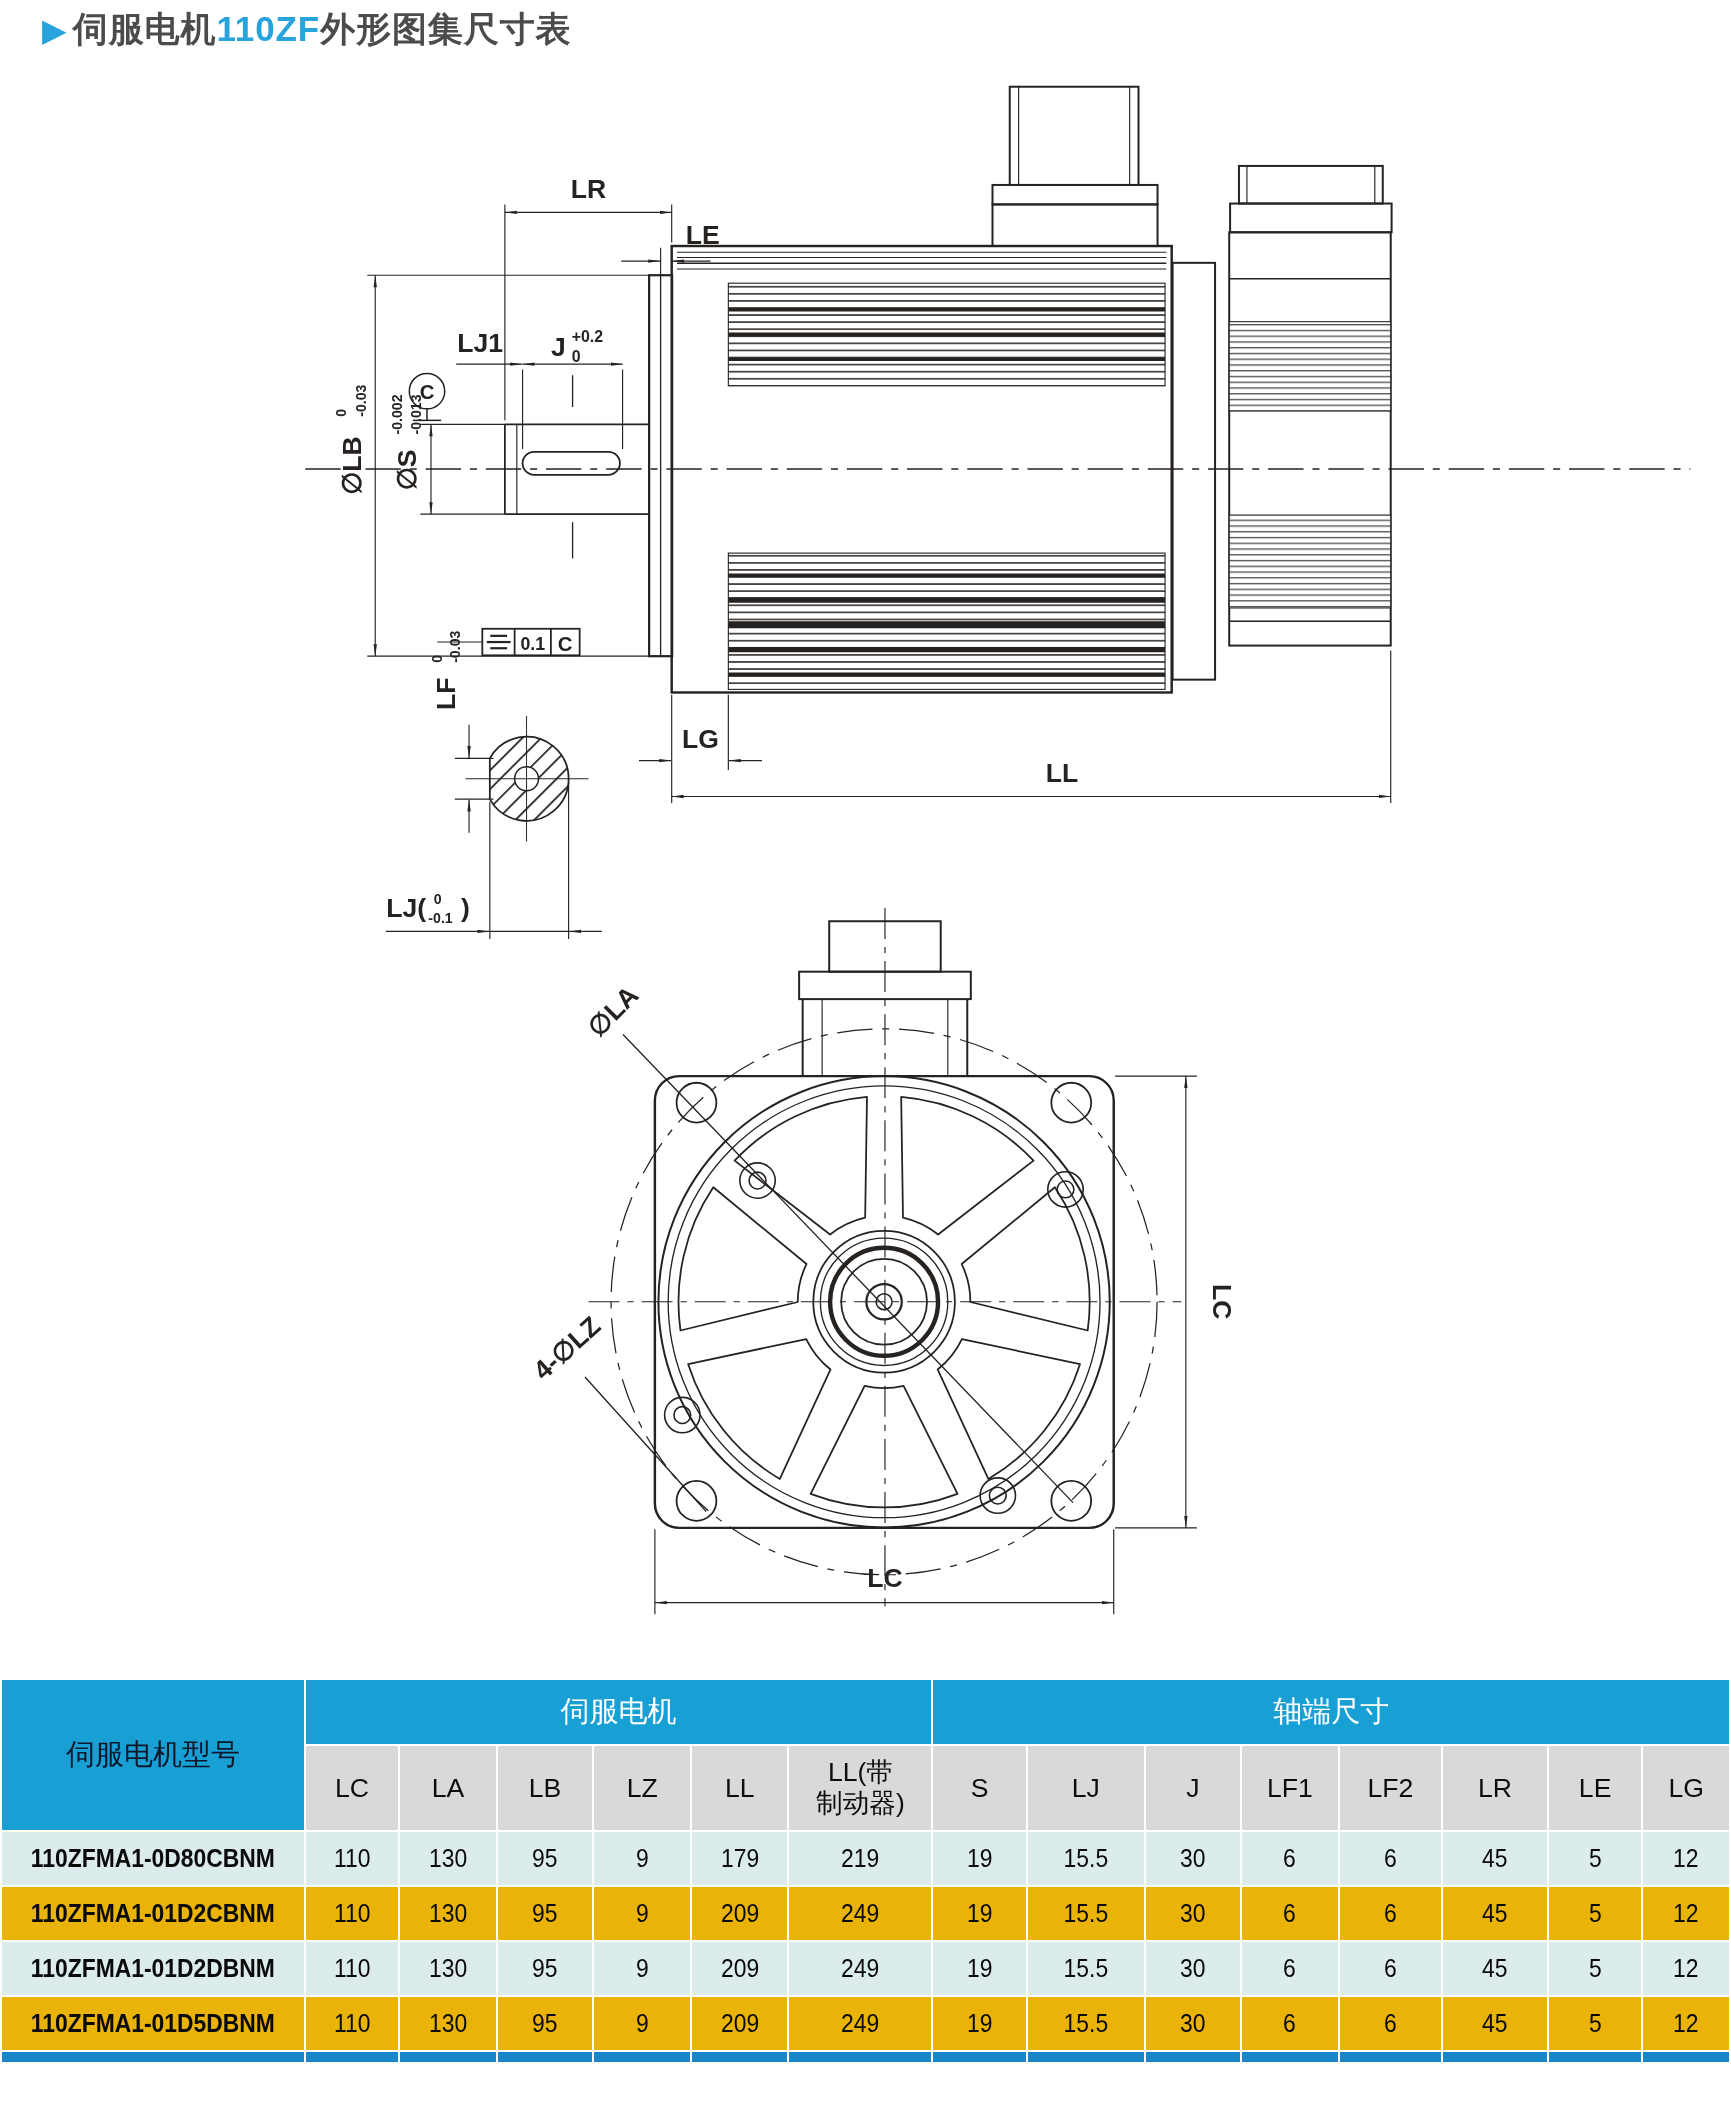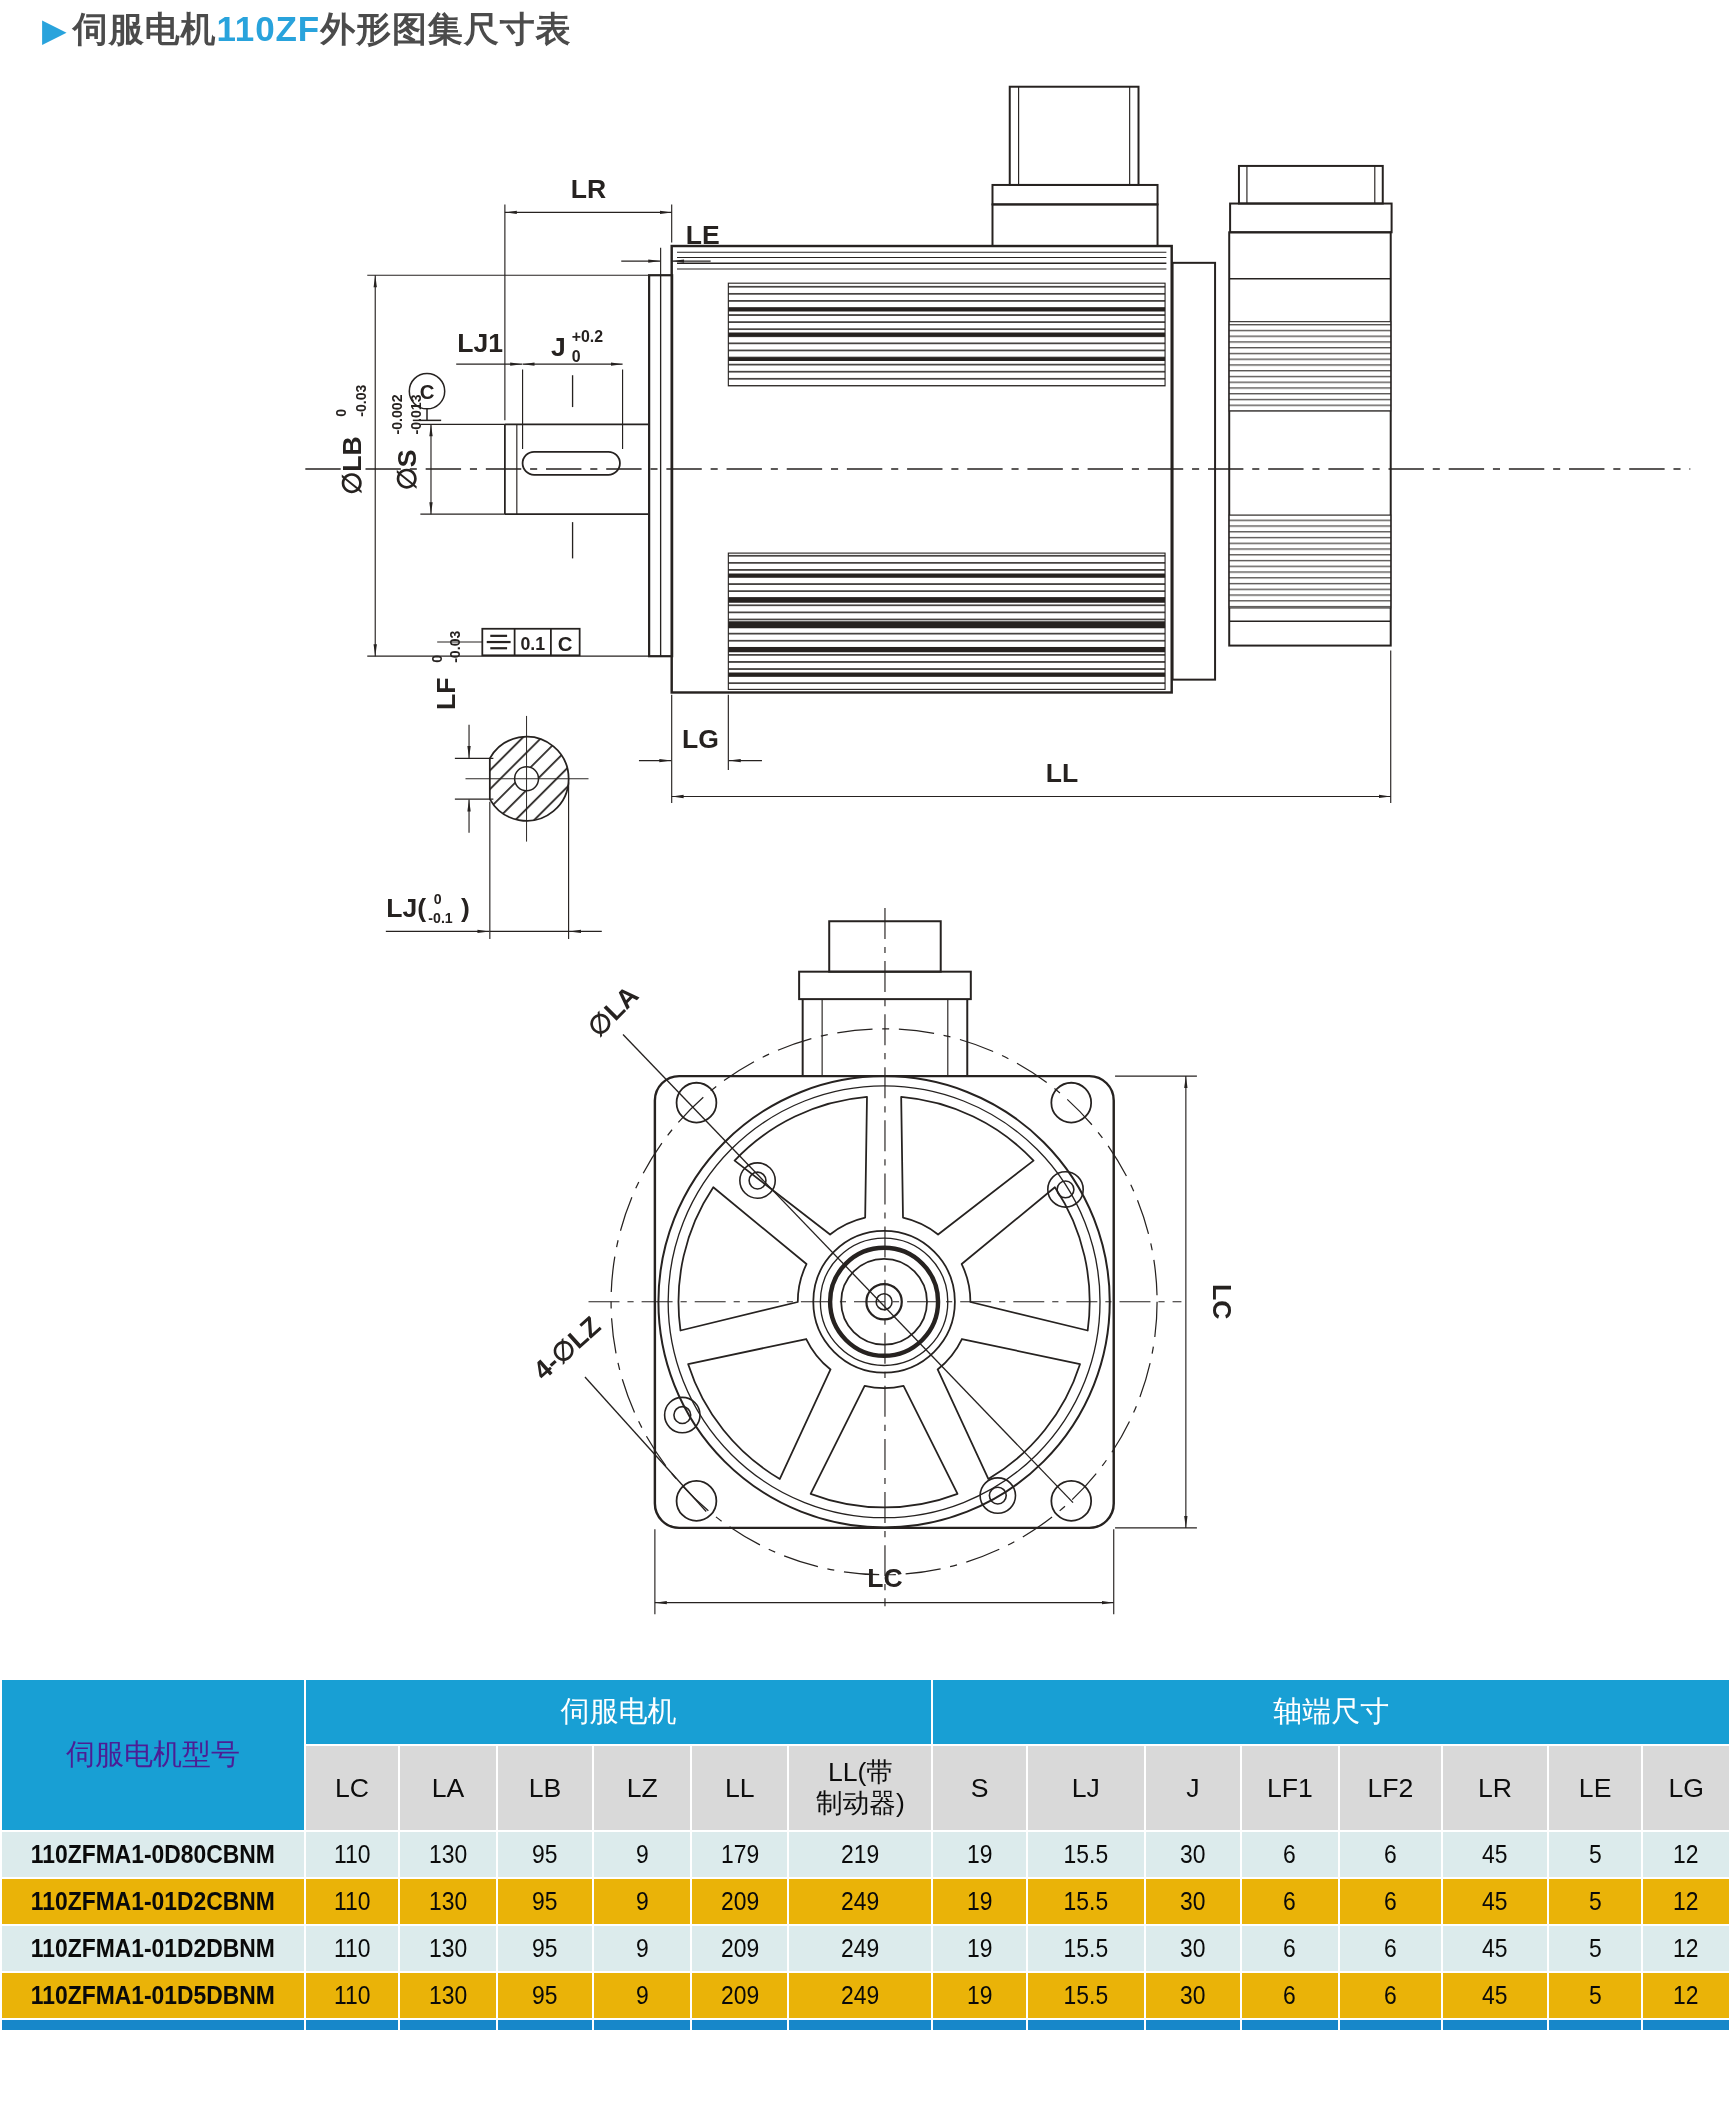--- a/index.html
+++ b/index.html
@@ -17,25 +17,25 @@
   svg text{fill:#262220;}
   .dim{font-size:60px;font-weight:bold;}
   .dimsm{font-size:36px;font-weight:bold;}
   .dimxs{font-size:32px;font-weight:bold;}
 
   
   .tblwrap{position:absolute;left:0;top:1678px;width:1731px;}
   table.spec{width:100%;border-collapse:separate;border-spacing:2.7px;table-layout:fixed;}
   table.spec td,table.spec th{text-align:center;vertical-align:middle;padding:0;font-weight:normal;}
   .h-blue{background:#189fd4;color:#ffffff;font-size:29px;font-weight:bold;height:64px;}
-  .h-model{background:#189fd4;color:#4c1d95;font-size:29px;font-weight:bold;}
+  .h-model{background:#189fd4;color:#0f172a;font-size:29px;font-weight:bold;}
   .h-gray{background:#d9d9d9;color:#0d0d0d;font-size:26.6px;font-weight:bold;height:84px;line-height:1.15;white-space:pre-line;}
   .r-a{background:#dcebec;}
   .r-b{background:#eab308;}
-  tr.data td{height:45px;font-size:26.6px;color:#0a0a0a;}
+  tr.data td{height:53px;font-size:26.6px;color:#0a0a0a;}
   tr.data td.model{font-weight:bold;}
   .cnd{display:inline-block;transform:scaleX(.86);transform-origin:center;white-space:nowrap;}
   tr.bbar td{height:9.7px;background:#1787c9;}
 </style>
 </head>
 <body>
 
 <div class="page">
 
   <div class="title">

